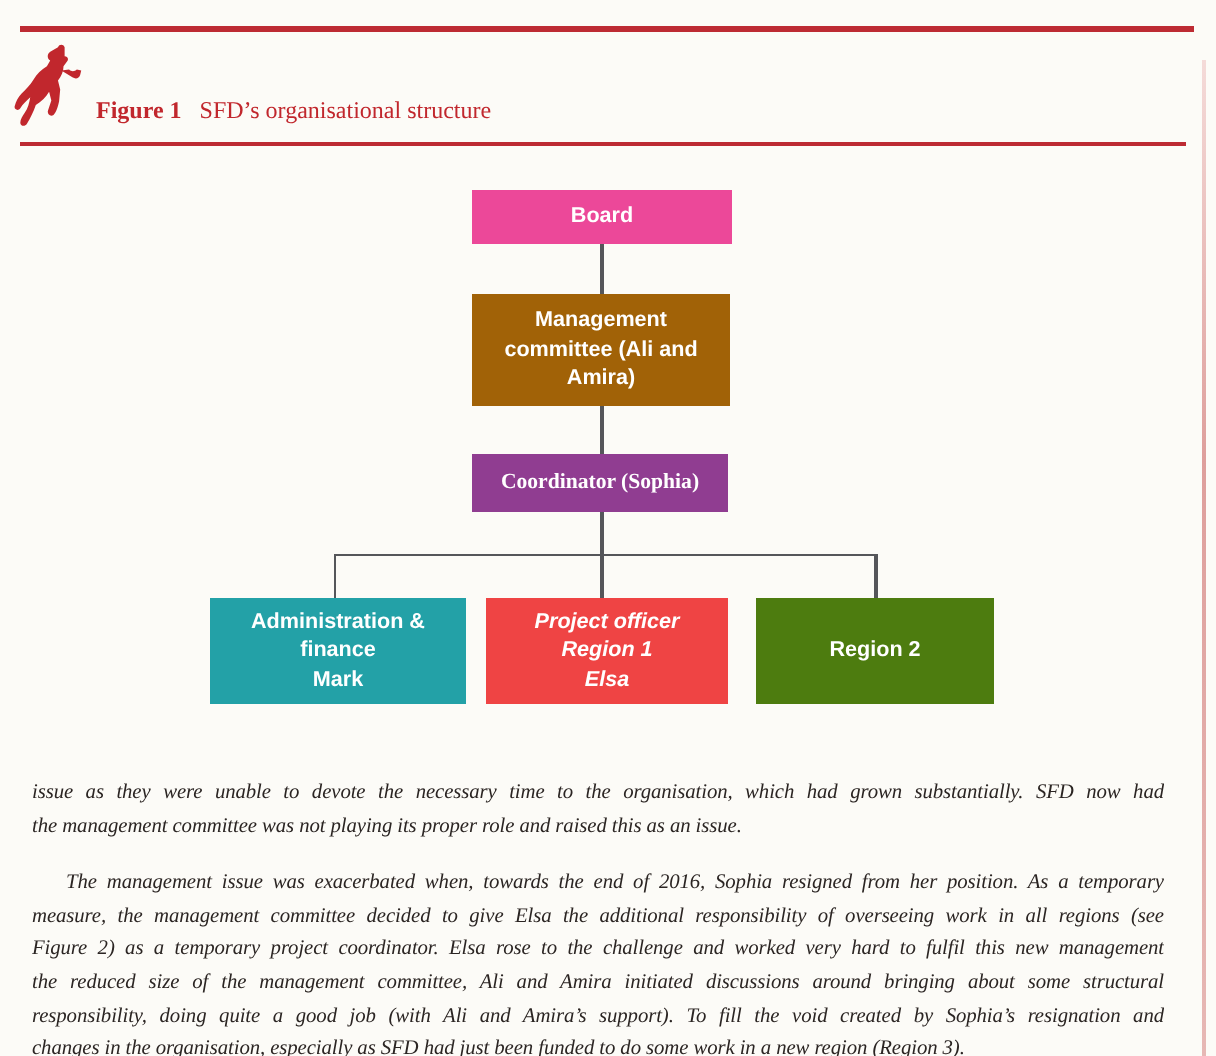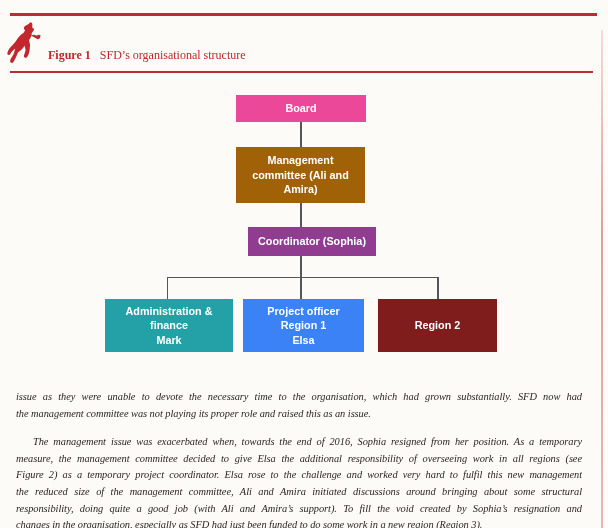--- a/index.html
+++ b/index.html
@@ -37,24 +37,24 @@
   .node{
     position:absolute;
     display:flex;flex-direction:column;justify-content:center;align-items:center;
     color:#fff;text-align:center;
     font-family:"Liberation Sans", sans-serif;
     font-weight:bold;font-size:10.8px;line-height:14.5px;
     box-sizing:border-box;
   }
   .node-board{left:236px;top:95px;width:130px;height:27px;background:#ec4899;}
   .node-mgmt{left:236px;top:147px;width:129px;height:56px;background:#a16207;}
-  .node-coord{left:248px;top:227px;width:128px;height:29px;background:#903d91;}
+  .node-coord{left:236px;top:227px;width:128px;height:29px;background:#903d91;font-family:Liberation Serif, serif;}
   .node-admin{left:105px;top:299px;width:128px;height:53px;background:#23a1a7;}
-  .node-proj{left:243px;top:299px;width:121px;height:53px;background:#3b82f6;}
-  .node-reg2{left:378px;top:299px;width:119px;height:53px;background:#7f1d1d;}
+  .node-proj{left:243px;top:299px;width:121px;height:53px;background:#ef4444;font-style:italic;}
+  .node-reg2{left:378px;top:299px;width:119px;height:53px;background:#4d7c0f;}
   
   .bodytext{
     position:absolute;left:4px;top:377px;width:590px;
     color:#2b2523;font-size:10.4px;letter-spacing:-0.05px;
   }
   .para{margin:12px;padding:0;font-style:italic;}
   .bl{
     display:block;height:16.6px;line-height:16.6px;overflow:hidden;
     text-align:justify;text-align-last:justify;
   }

